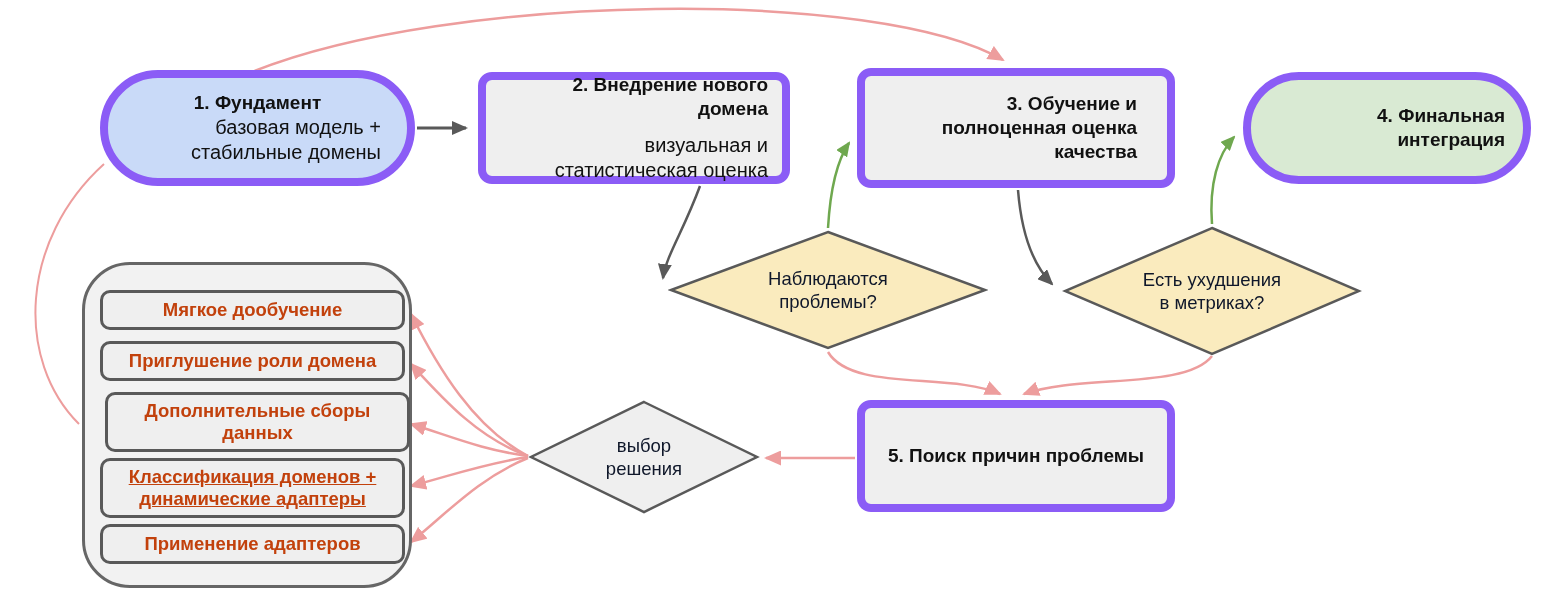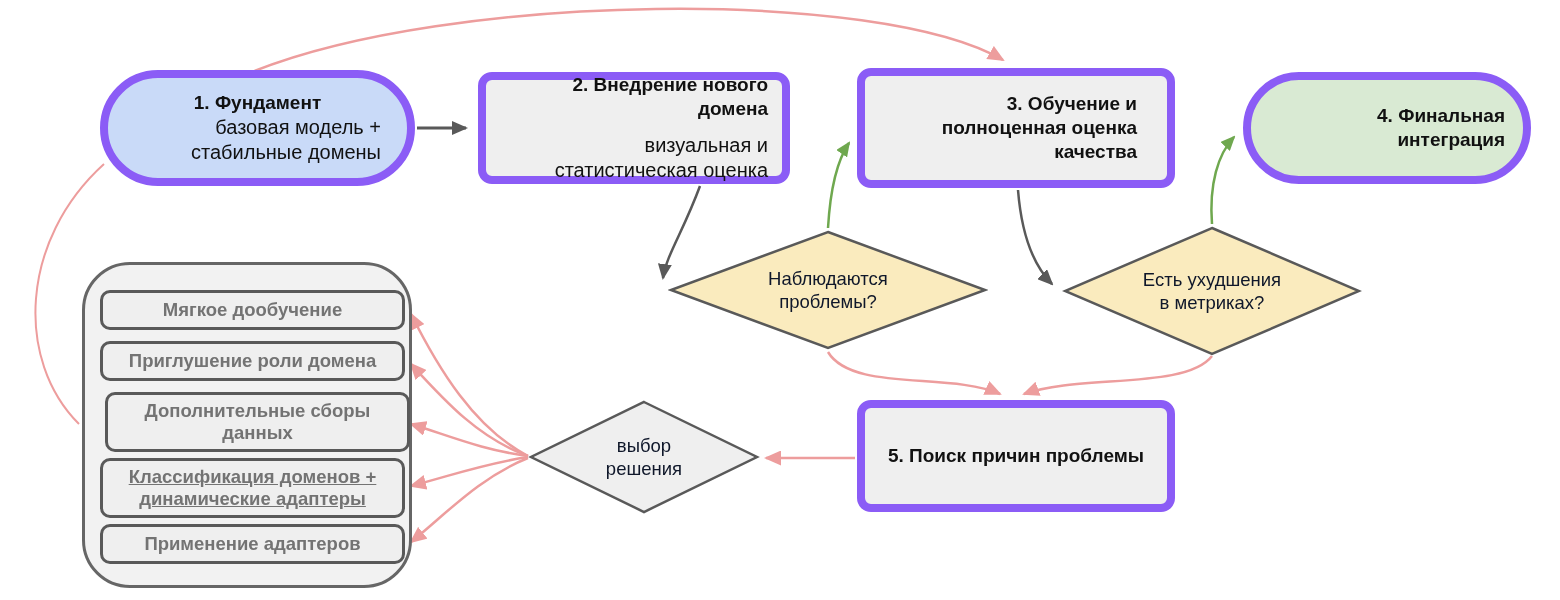--- a/index.html
+++ b/index.html
@@ -15,21 +15,21 @@
   .blue{background:#c9daf8;}
   .green{background:#d9ead3;}
   .diamond{position:absolute;z-index:2;}
   .diamond svg{position:absolute;left:0;top:0;}
   .diamond .dlabel{position:absolute;left:0;top:0;width:100%;height:100%;display:flex;align-items:center;justify-content:center;
         text-align:center;font-size:18.5px;line-height:1.25;color:#0f172a;}
   .dlabel span{display:inline-block;}
   .container-box{position:absolute;z-index:2;background:#f2f2f2;border:3px solid #666;border-radius:48px;box-sizing:border-box;}
   .sol{position:absolute;z-index:3;display:flex;align-items:center;justify-content:center;text-align:center;
        background:#efefef;border:3px solid #595959;border-radius:10px;box-sizing:border-box;
-       font-weight:bold;font-size:18.5px;line-height:1.2;color:#737373;padding:2px 8px;}
+       font-weight:bold;font-size:18.5px;line-height:1.2;color:#c2410c;padding:2px 8px;}
 </style>
 </head>
 <body>
 
 <div class="canvas">
 
   <svg class="edges" width="1560" height="600" viewBox="0 0 1560 600">
     <defs>
       <marker id="mDark" markerUnits="userSpaceOnUse" markerWidth="16" markerHeight="14" refX="14" refY="7" orient="auto">
         <path d="M0,0 L16,7 L0,14 Z" fill="#595959"></path>

